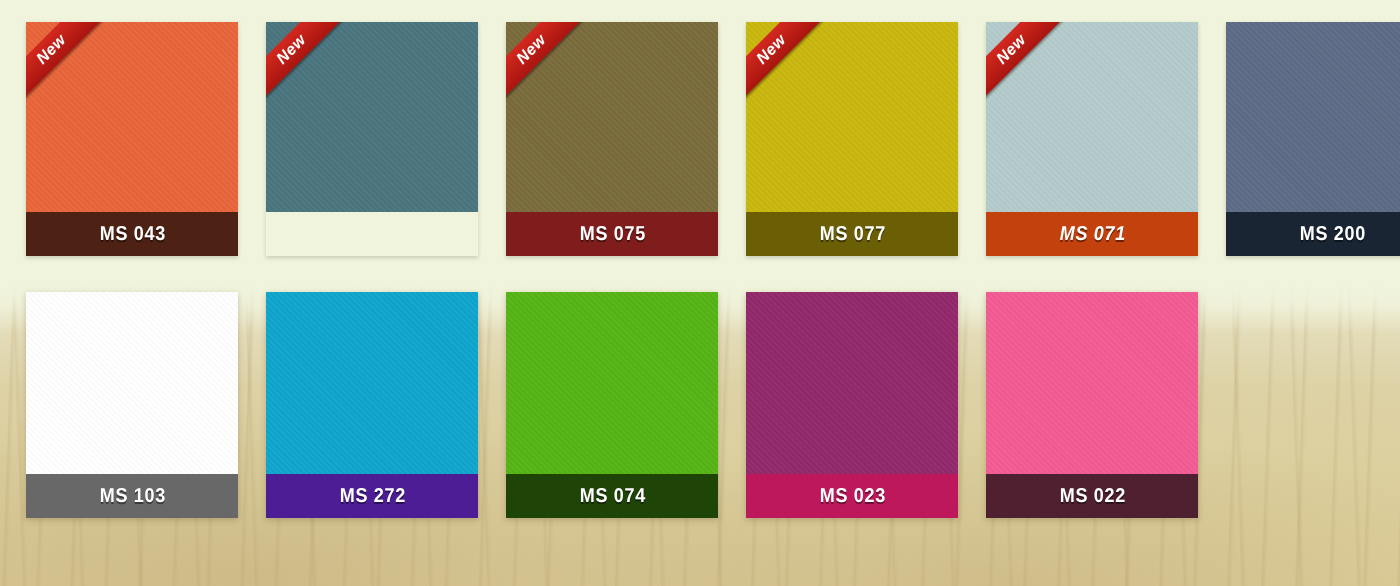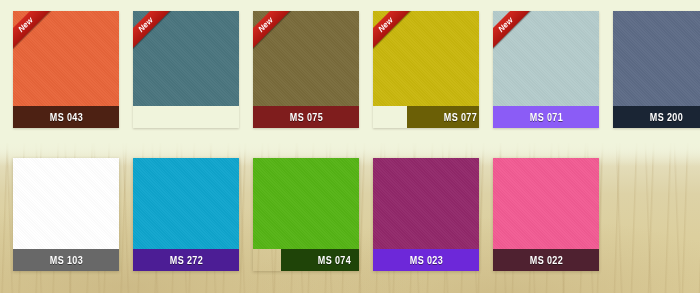--- a/index.html
+++ b/index.html
@@ -87,21 +87,21 @@
     height: 293px;
   }
   .row {
     position: absolute;
     left: 13px;
     width: 674px;
     display: flex;
     gap: 14px;
   }
   .row-1 { top: 11px; }
-  .row-2 { top: 158px; }
+  .row-2 { top: 146px; }
 
   .card {
     position: relative;
     width: 106px;
     height: 117px;
     overflow: hidden;
     box-shadow: 0 1px 2px rgba(70,60,35,0.22);
     flex: 0 0 auto;
   }
   .row-2 .card {
@@ -219,32 +219,32 @@
             <span class="label-text">MS 075</span>
           </div>
         </div>
         <div class="card">
           <div class="swatch" style="background: rgb(201, 183, 13);">
             <div class="swatch-texture"></div>
           </div>
           <div class="ribbon">
             <span class="ribbon-text">New</span>
           </div>
-          <div class="label-bar" style="background: rgb(107, 95, 6); margin-left: 34px;">
+          <div class="label-bar" style="background: rgb(107, 95, 6);">
             <span class="label-text">MS 077</span>
           </div>
         </div>
         <div class="card">
           <div class="swatch" style="background: rgb(180, 203, 203);">
             <div class="swatch-texture"></div>
           </div>
           <div class="ribbon">
             <span class="ribbon-text">New</span>
           </div>
-          <div class="label-bar" style="background: #8b5cf6;">
+          <div class="label-bar" style="background: #c2410c; font-style: italic;">
             <span class="label-text">MS 071</span>
           </div>
         </div>
         <div class="card">
           <div class="swatch" style="background: rgb(93, 107, 134);">
             <div class="swatch-texture"></div>
           </div>
           <div class="label-bar" style="background: rgb(26, 37, 52);">
             <span class="label-text">MS 200</span>
           </div>
@@ -264,29 +264,29 @@
             <div class="swatch-texture"></div>
           </div>
           <div class="label-bar" style="background: #4c1d95;">
             <span class="label-text">MS 272</span>
           </div>
         </div>
         <div class="card">
           <div class="swatch" style="background: rgb(85, 180, 21);">
             <div class="swatch-texture"></div>
           </div>
-          <div class="label-bar" style="background: rgb(31, 68, 8); margin-left: 28px;">
+          <div class="label-bar" style="background: rgb(31, 68, 8);">
             <span class="label-text">MS 074</span>
           </div>
         </div>
         <div class="card">
           <div class="swatch" style="background: rgb(146, 40, 106);">
             <div class="swatch-texture"></div>
           </div>
-          <div class="label-bar" style="background: #6d28d9;">
+          <div class="label-bar" style="background: #be185d;">
             <span class="label-text">MS 023</span>
           </div>
         </div>
         <div class="card">
           <div class="swatch" style="background: rgb(242, 91, 147);">
             <div class="swatch-texture"></div>
           </div>
           <div class="label-bar" style="background: rgb(79, 33, 48);">
             <span class="label-text">MS 022</span>
           </div>

